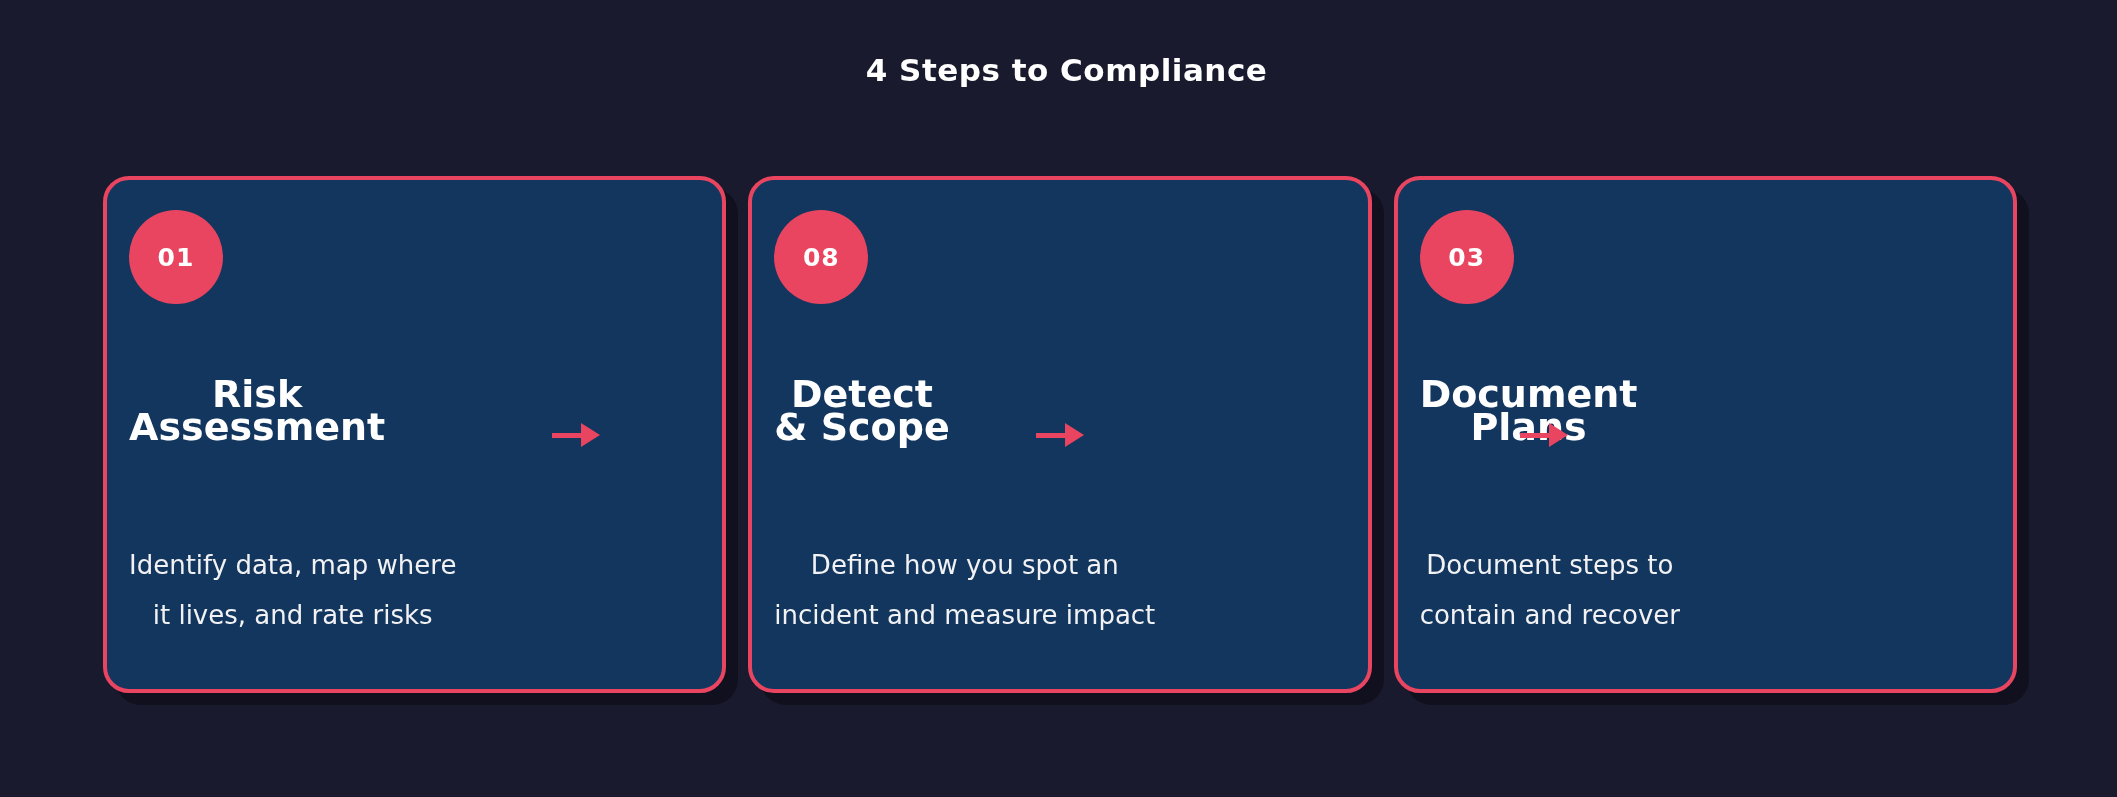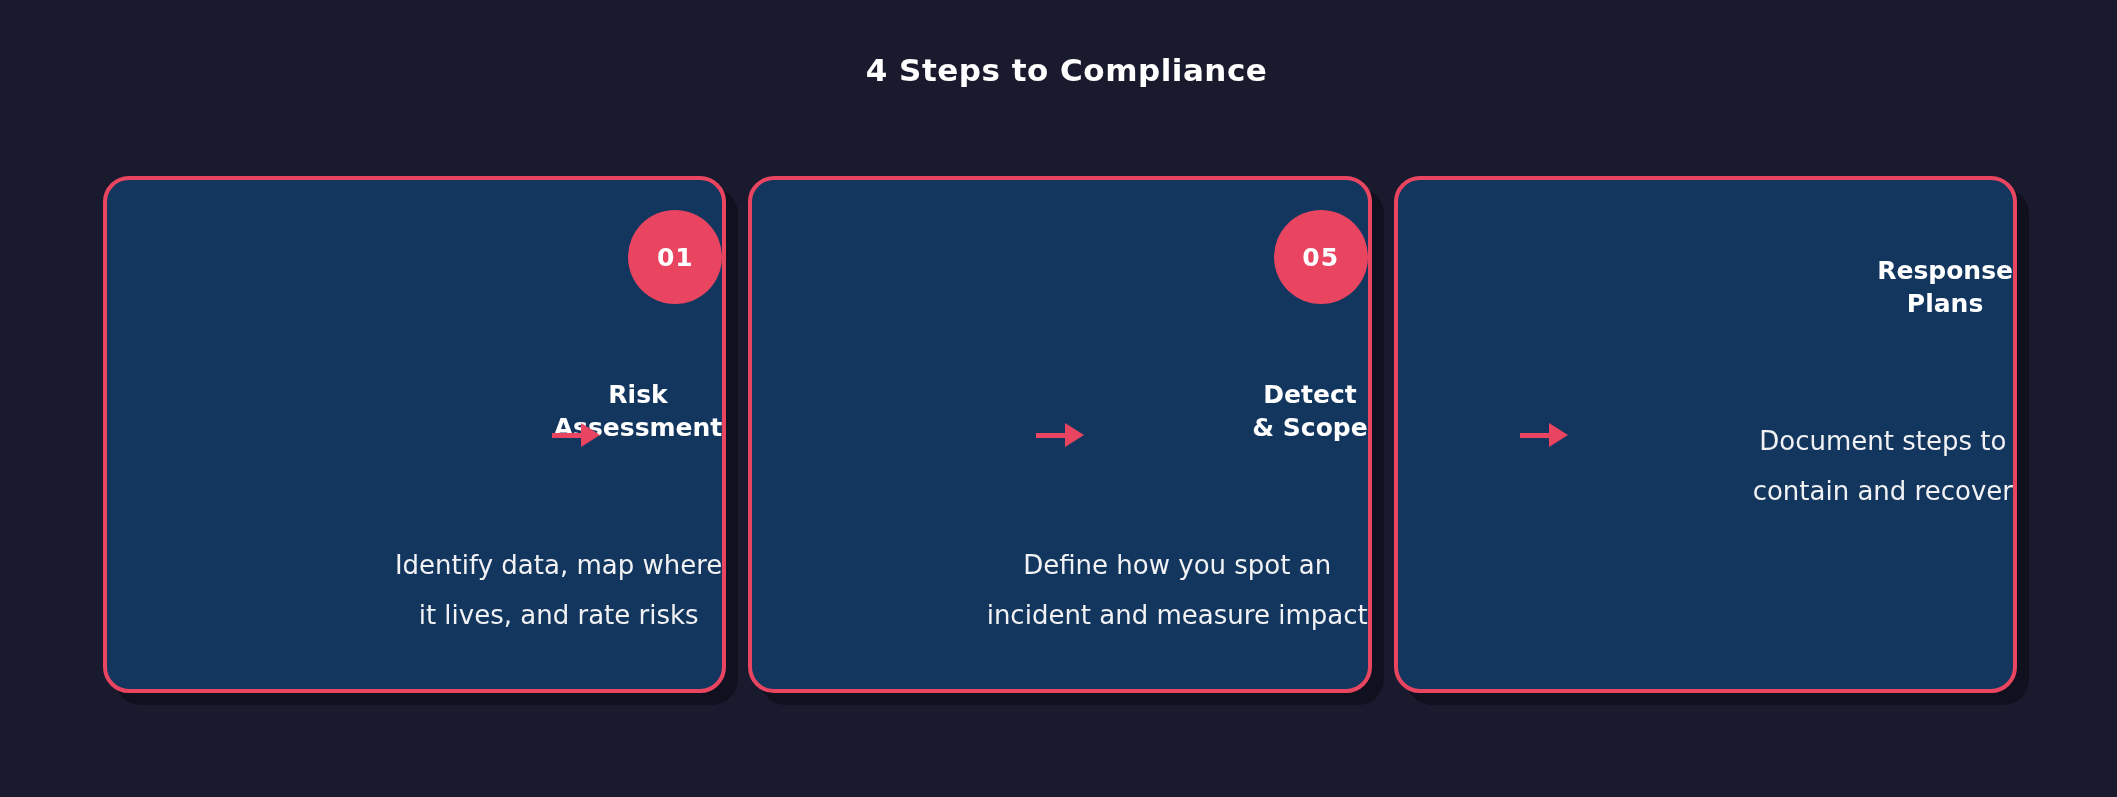--- a/index.html
+++ b/index.html
@@ -46,42 +46,43 @@
 
   .step-card {
     flex: 1 1 0;
     height: 517px;
     background: var(--card-bg);
     border: 4px solid var(--accent);
     border-radius: 26px;
     box-shadow: 12px 12px 0 0 var(--shadow);
     display: flex;
     flex-direction: column;
-    align-items: flex-end;
+    align-items: flex-start;
+    padding-left: 22px;
   }
 
   .step-badge {
     margin-top: 30px;
     width: 94px;
     height: 94px;
     border-radius: 50%;
     background: var(--accent);
     display: flex;
     align-items: center;
     justify-content: center;
     color: var(--text);
     font-size: 25px;
     font-weight: bold;
     letter-spacing: 1px;
   }
 
   .step-title {
     margin-top: 74px;
     color: var(--text);
-    font-size: 25px;
+    font-size: 38px;
     font-weight: bold;
     line-height: 33px;
     text-align: center;
     white-space: pre-line;
   }
 
   .step-desc {
     margin-top: 96px;
     color: var(--muted);
     font-size: 26px;
@@ -131,29 +132,30 @@
 
     <div class="step-card">
       <div class="step-badge">01</div>
       <div class="step-title">Risk
 Assessment</div>
       <div class="step-desc">Identify data, map where
 it lives, and rate risks</div>
     </div>
 
     <div class="step-card">
-      <div class="step-badge">05</div>
+      <div class="step-badge">08</div>
       <div class="step-title">Detect
 &amp; Scope</div>
       <div class="step-desc">Define how you spot an
 incident and measure impact</div>
     </div>
 
     <div class="step-card">
-      <div class="step-title">Response
+      <div class="step-badge">03</div>
+      <div class="step-title">Document
 Plans</div>
       <div class="step-desc">Document steps to
 contain and recover</div>
     </div>
 
 
     <div class="flow-arrow a1">
       <div class="shaft"></div>
       <div class="head"></div>
     </div>

